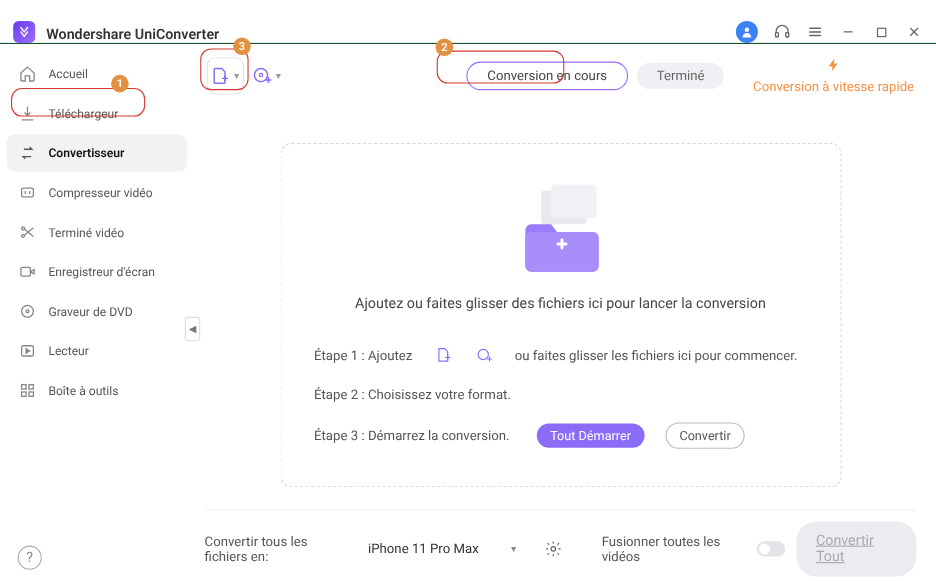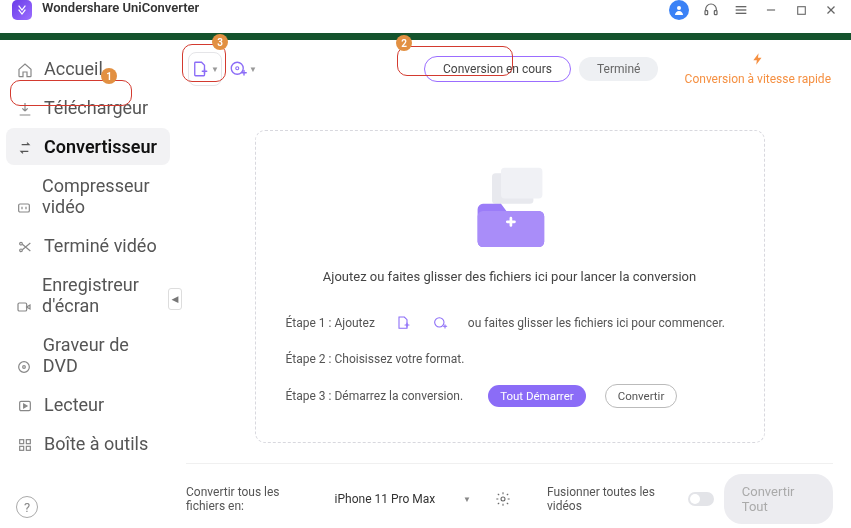--- a/index.html
+++ b/index.html
@@ -1,27 +1,27 @@
 <!DOCTYPE html>
 <html><head>
 <meta charset="utf-8">
 <style>
 * { margin: 0; padding: 0; box-sizing: border-box; font-family: -apple-system, BlinkMacSystemFont, "Segoe UI", Roboto, sans-serif; }
 body { width: 851px; height: 528px; background: #fff; overflow: hidden; position: relative; }
 
-.titlebar { height: 40px; display: flex; align-items: flex-start; padding: 0 12px; border-bottom: 7px solid #14532d; }
+.titlebar { height: 40px; display: flex; align-items: flex-end; padding: 0 12px; border-bottom: 1px solid #14532d; }
 .logo { width: 20px; height: 20px; border-radius: 5px; background: linear-gradient(135deg,#6a3de8,#9b6dff); display: flex; align-items: center; justify-content: center; color: #fff; font-weight: bold; font-size: 12px; }
 .app-title { margin-left: 10px; font-size: 13px; font-weight: 600; color: #333; }
 .win-controls { margin-left: auto; display: flex; align-items: center; gap: 14px; }
 .avatar { width: 20px; height: 20px; border-radius: 50%; background: #3b82f6; display: flex; align-items: center; justify-content: center; }
 .ico { width: 16px; height: 16px; display: inline-flex; align-items: center; justify-content: center; color: #666; cursor: pointer; }
 
 .app-body { display: flex; height: calc(100% - 40px); }
 .sidebar { width: 176px; padding: 10px 6px; position: relative; }
-.side-item { display: flex; align-items: flex-end; gap: 10px; padding: 8px 10px; border-radius: 8px; font-size: 18px; color: #555; cursor: pointer; margin-bottom: 2px; }
+.side-item { display: flex; align-items: center; gap: 10px; padding: 8px 10px; border-radius: 8px; font-size: 11px; color: #555; cursor: pointer; margin-bottom: 2px; }
 .side-item.active { background: #f2f2f4; color: #111; font-weight: 600; }
 .side-item .sic { width: 18px; height: 18px; display: inline-flex; align-items: center; justify-content: center; color: #888; font-size: 14px; }
 .side-item.active .sic { color: #555; }
 .collapse-handle { position: absolute; right: -6px; top: 248px; width: 14px; height: 22px; background: #fff; border: 1px solid #ddd; border-radius: 3px; display: flex; align-items: center; justify-content: center; font-size: 9px; color: #777; cursor: pointer; }
 
 .main { flex: 1; display: flex; flex-direction: column; padding: 8px 18px 10px 10px; position: relative; }
 .toolbar { display: flex; align-items: center; padding: 4px 2px 14px; }
 .tool-btn { width: 34px; height: 34px; border: 1px solid #e5e5e8; border-radius: 8px; display: flex; align-items: center; justify-content: center; cursor: pointer; margin-right: 4px; position: relative; }
 .tool-btn .chev { font-size: 8px; margin-left: 2px; color: #999; }
 .tabbar { display: flex; align-items: center; margin-left: 160px; }
@@ -43,21 +43,21 @@
 
 .bottom { margin-top: auto; border-top: 1px solid #f0f0f0; padding-top: 10px; font-size: 12px; color: #555; }
 .brow { display: flex; align-items: center; gap: 10px; margin-bottom: 8px; }
 .brow .blabel { width: 150px; }
 .select { border: none; background: transparent; font-size: 12px; color: #333; width: 160px; display: flex; align-items: center; justify-content: space-between; padding: 2px 4px; cursor: pointer; }
 .select .cv { flex: 1; text-align: left; }
 .select .chev { font-size: 8px; color: #888; }
 .merge-text { margin-left: 26px; }
 .toggle { width: 26px; height: 14px; border-radius: 8px; background: #e3e4e8; position: relative; cursor: pointer; flex-shrink: 0; }
 .toggle::after { content: ""; position: absolute; left: 2px; top: 2px; width: 10px; height: 10px; border-radius: 50%; background: #fff; }
-.convert-all { margin-left: auto; align-self: center; background: #ececf0; color: #aaa; padding: 10px 18px; border-radius: 18px; font-size: 13px; cursor: pointer; }
+.convert-all { margin-left: auto; align-self: center; background: #ececf0; color: #aaa; padding: 10px 18px; border-radius: 18px; font-size: 13px; cursor: pointer; text-decoration: underline; }
 
 .help-btn { position: absolute; left: 16px; bottom: 10px; width: 22px; height: 22px; border: 1.5px solid #aaa; border-radius: 50%; display: flex; align-items: center; justify-content: center; font-size: 13px; color: #888; cursor: pointer; }
 
 .badge { position: absolute; width: 16px; height: 16px; border-radius: 50%; background: #e29042; color: #fff; font-size: 10px; display: flex; align-items: center; justify-content: center; font-weight: 600; z-index: 5; }
 .redring { position: absolute; border: 1.5px solid #d33a2f; border-radius: 10px; pointer-events: none; z-index: 4; }
 </style>
 </head>
 <body>
 
 <div class="titlebar">

